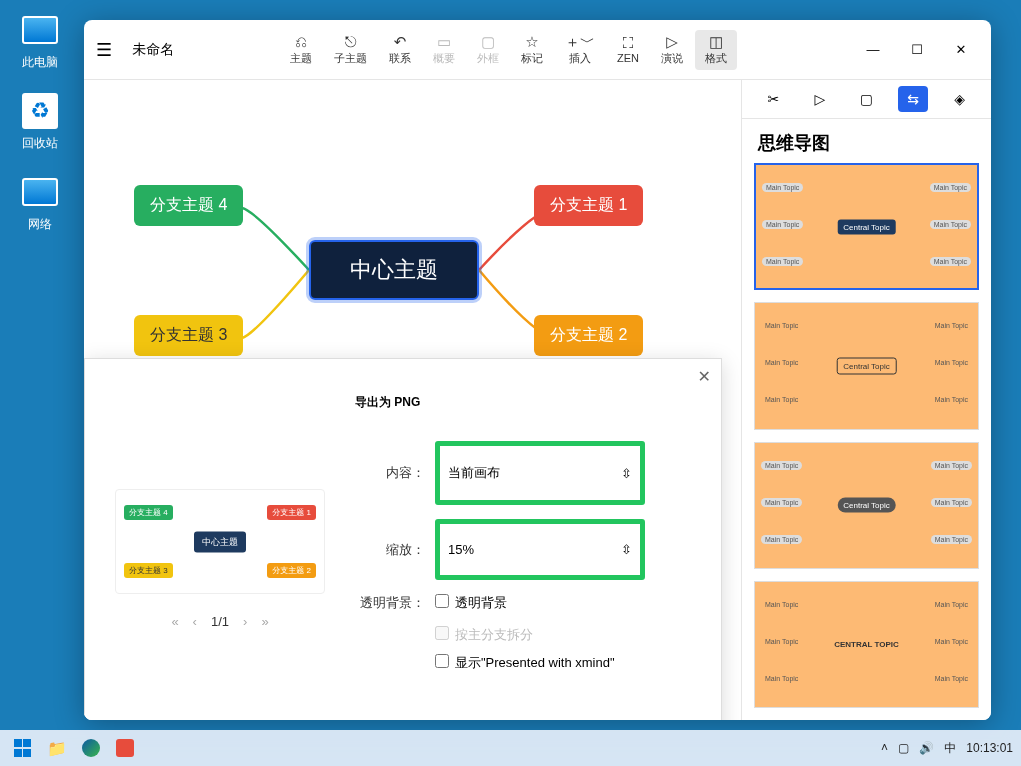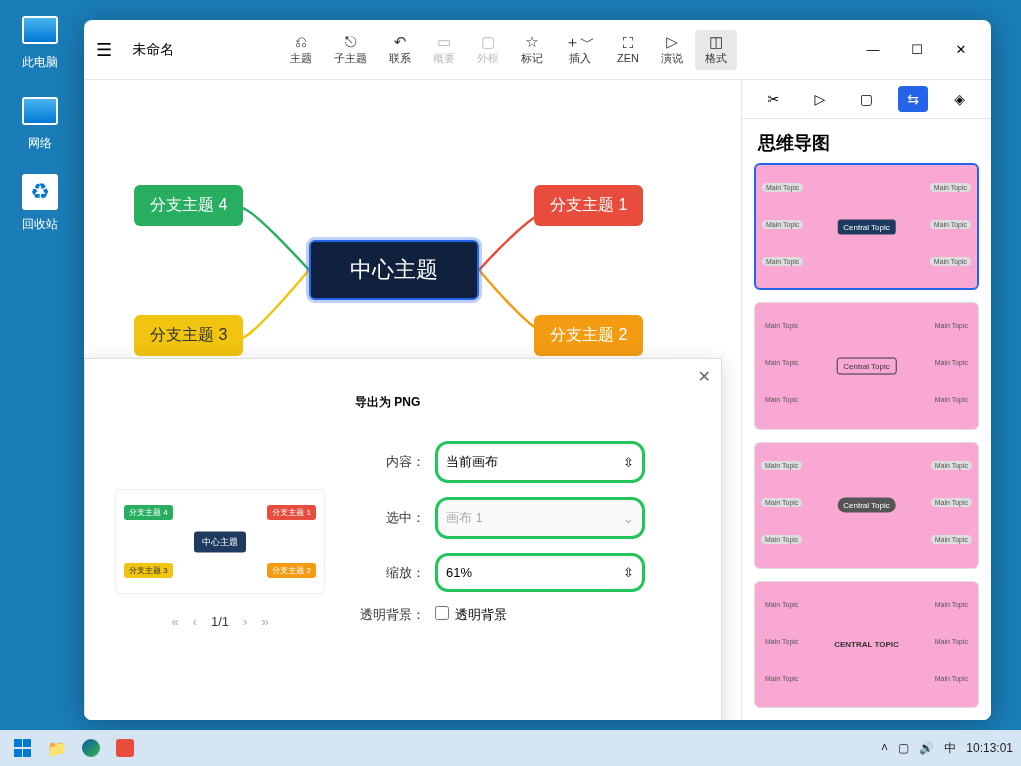--- a/index.html
+++ b/index.html
@@ -35,21 +35,21 @@
 .content { flex: 1; display: flex; overflow: hidden; position: relative; }
 .canvas-area { flex: 1; background: #fff; position: relative; overflow: hidden; }
 
 
 .right-panel { width: 250px; border-left: 1px solid #e5e5e5; display: flex; flex-direction: column; background: #fff; }
 .right-tabs { height: 40px; display: flex; align-items: center; justify-content: space-around; border-bottom: 1px solid #e5e5e5; padding: 0 8px; }
 .right-tab { width: 30px; height: 26px; display:flex; align-items:center; justify-content:center; border-radius: 4px; cursor:pointer; font-size: 14px; }
 .right-tab.active { background: #2563eb; color: #fff; }
 .panel-title { padding: 12px 16px 8px; font-size: 18px; font-weight: 600; }
 .templates { padding: 0 12px 12px; overflow-y: auto; display: flex; flex-direction: column; gap: 12px; }
-.template-card { border: 1px solid #ddd; border-radius: 6px; height: 130px; cursor:pointer; position: relative; background: #f9a8d4; display:flex; align-items:center; justify-content:flex-end; }
+.template-card { border: 1px solid #ddd; border-radius: 0; height: 130px; cursor:pointer; position: relative; background: #fdba74; display:flex; align-items:center; justify-content:flex-end; }
 .template-card.selected { border: 2px solid #2563eb; }
 
 
 .mini-mm { position: relative; width: 100%; height: 100%; }
 .mini-center { position:absolute; left:50%; top:50%; transform:translate(-50%,-50%); font-size:8px; padding:3px 6px; border-radius:3px; }
 .mini-node { position:absolute; font-size:7px; padding:1px 4px; border-radius:6px; }
 .tpl1 .mini-center { background:#1e3a5f; color:#fff; }
 .tpl1 .mini-node { background:#ddd; color:#555; }
 .tpl2 .mini-center { border:1px solid #333; color:#333; }
 .tpl2 .mini-node { color:#555; }
@@ -79,21 +79,21 @@
 .pv-n2 { right:8px; bottom:15px; background:#f39c12; }
 .pv-n3 { left:8px; bottom:15px; background:#f1c40f; color:#333; }
 .pv-n4 { left:8px; top:15px; background:#27ae60; }
 .pager { margin-top:20px; display:flex; align-items:center; gap:14px; color:#aaa; font-size:13px; }
 .pager .cur { color:#333; }
 
 .form-col { flex:1; }
 .dlg-title { font-size:12px; font-weight:600; margin-bottom:30px; }
 .form-row { display:flex; align-items:center; margin-bottom:14px; font-size:13px; }
 .form-row label { width:70px; text-align:right; margin-right:10px; color:#333; }
-.form-row .sel { flex:1; max-width:210px; border:3px solid #22c55e; border-radius:13px; padding:9px 8px; display:flex; justify-content:space-between; align-items:center; cursor:pointer; }
+.form-row .sel { flex:1; max-width:210px; border:5px solid #22c55e; border-radius:3px; padding:18px 8px; display:flex; justify-content:space-between; align-items:center; cursor:pointer; }
 .form-row .sel.dis { color:#aaa; background:#fafafa; }
 .form-row .chk { display:flex; gap:6px; }
 .form-row .chk input { width:14px; height:14px; }
 .form-row.indent { padding-left:80px; flex-direction:column; align-items:flex-start; gap:10px; }
 .chk.dis { color:#bbb; }
 
 
 .taskbar { position:absolute; left:0; bottom:0; right:0; height:36px; background: rgba(230,238,248,.92); backdrop-filter: blur(10px); display:flex; align-items:center; padding:0 8px; }
 .task-icons { display:flex; gap:4px; }
 .task-icon { width:30px; height:30px; display:flex; align-items:center; justify-content:center; border-radius:4px; cursor:pointer; }
@@ -110,29 +110,29 @@
 
 <div class="desktop-icons">
   <div class="desktop-icon">
     <div class="icon-img">
         <div class="di-pc"></div>
       </div>
     <span>此电脑</span>
   </div>
   <div class="desktop-icon">
     <div class="icon-img">
-        <div class="di-net"></div>
-      </div>
-    <span>网络</span>
+        <div class="di-recycle"></div>
+      </div>
+    <span>回收站</span>
   </div>
   <div class="desktop-icon">
     <div class="icon-img">
-        <div class="di-recycle"></div>
-      </div>
-    <span>回收站</span>
+        <div class="di-net"></div>
+      </div>
+    <span>网络</span>
   </div>
 </div>
 
 <div class="window">
   <div class="titlebar">
     <span class="menu-icon">☰</span>
     <span class="doc-title">未命名</span>
     <div class="toolbar" id="toolbar">
         <div class="tool-btn">
           <span class="ti">⎌</span>
@@ -217,38 +217,41 @@
           <div class="form-col">
             <div class="dlg-title">导出为 PNG</div>
             <div class="form-row">
               <label>内容：</label>
               <div class="sel">
                   <span>当前画布</span>
                   <span>⇳</span>
                 </div>
             </div>
             <div class="form-row">
-              <label>选中：</label>
-              <div class="sel dis">
-                  <span>画布 1</span>
-                  <span>⌄</span>
-                </div>
-            </div>
-            <div class="form-row">
               <label>缩放：</label>
               <div class="sel">
-                  <span>61%</span>
+                  <span>15%</span>
                   <span>⇳</span>
                 </div>
             </div>
             <div class="form-row">
               <label>透明背景：</label>
               <div class="chk">
                   <input type="checkbox" style="">
                   <span>透明背景</span>
+                </div>
+            </div>
+            <div class="form-row indent">
+              <div class="chk dis">
+                  <input type="checkbox" disabled="" style="">
+                  <span>按主分支拆分</span>
+                </div>
+              <div class="chk">
+                  <input type="checkbox" style="">
+                  <span>显示"Presented with xmind"</span>
                 </div>
             </div>
           </div>
         </div>
 
       </div>
     </div>
 
     <div class="right-panel">
       <div class="right-tabs" id="right-tabs">

